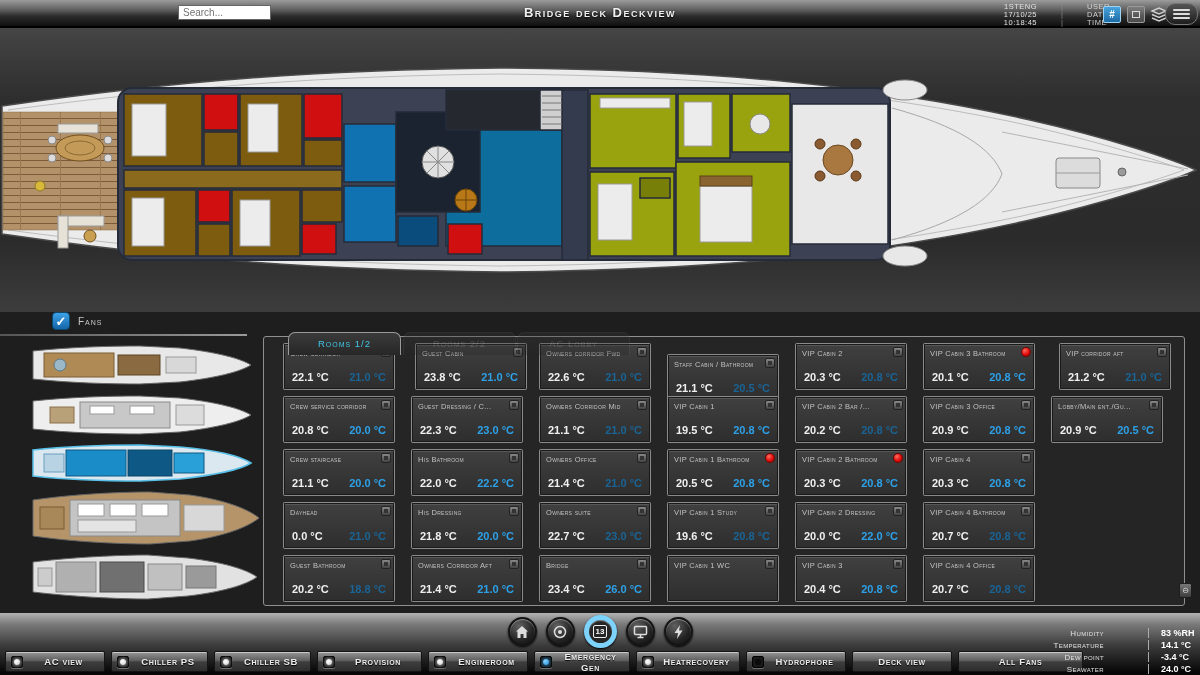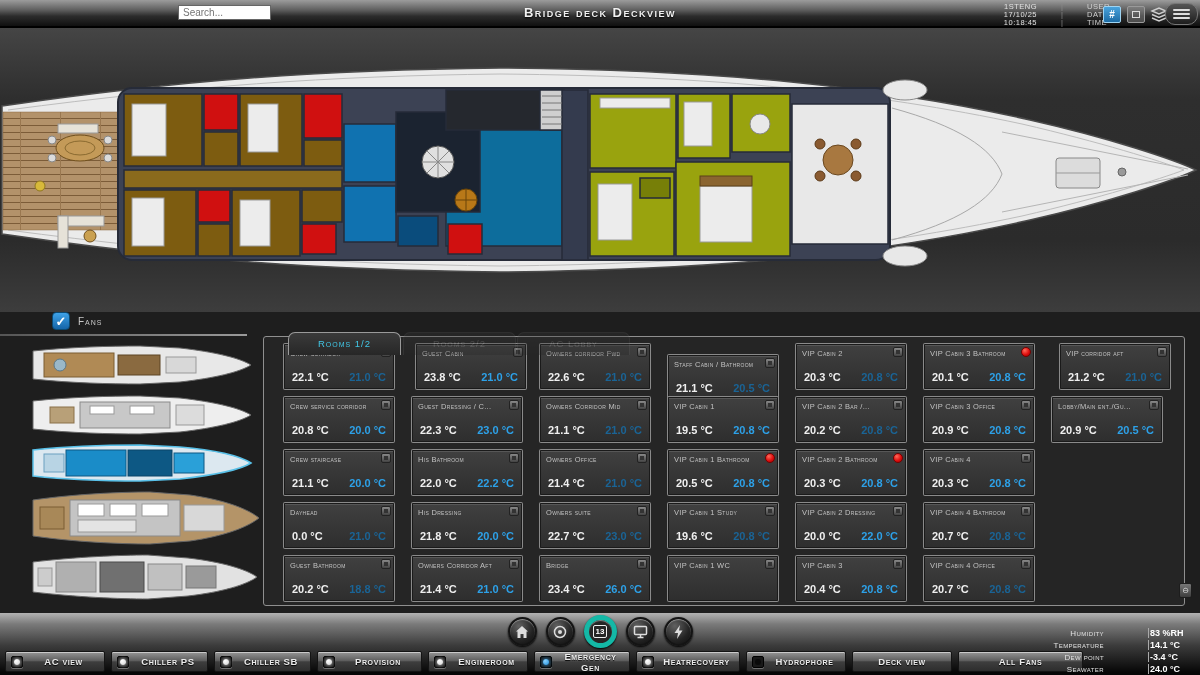--- a/index.html
+++ b/index.html
@@ -80,41 +80,41 @@
 
   
   .bottom-strip { position:absolute; left:0; top:613px; width:1200px; height:62px;
     background:linear-gradient(#b2b2b2,#7a7a7a 18%,#3c3c3c 52%,#060606 96%); }
   .dock { position:absolute; left:0; top:615px; width:1200px; display:flex;
     justify-content:center; align-items:center; gap:9px; }
   .dock-btn { width:29px; height:29px; border-radius:50%;
     background:radial-gradient(circle at 35% 28%, #616161, #232323 60%, #0d0d0d);
     border:2px solid #141414; box-shadow:inset 0 1px 1px rgba(255,255,255,.45), 0 1px 2px #000;
     display:flex; align-items:center; justify-content:center; color:#e2e2e2; }
-  .dock-btn.alarm { width:33px; height:33px; border:5px solid #14b8a6; background:#262626; }
+  .dock-btn.alarm { width:33px; height:33px; border:5px solid #7dd3fc; background:#262626; }
   .alarm-count { border:1px solid #eee; border-radius:2px; padding:1px 2px;
     font-size:8px; font-weight:bold; color:#fff; line-height:9px; }
 
   .toolbar { position:absolute; left:5px; top:651px; display:flex; gap:6px; }
   .tbtn { height:21px; background:linear-gradient(#969696,#5e5e5e 45%,#3e3e3e 52%,#2d2d2d);
     border:1px solid #141414; border-radius:2px; box-shadow:inset 0 1px 0 rgba(255,255,255,.5);
     display:flex; align-items:center; }
   .tbtn .led { width:12px; height:12px; margin-left:5px; background:#181818; border:1px solid #000;
     border-radius:2px; box-shadow:0 1px 0 rgba(255,255,255,.3); position:relative; }
   .tbtn .led::after { content:""; position:absolute; left:2px; top:2px; width:6px; height:6px; border-radius:50%; }
   .tbtn .led.on::after  { background:radial-gradient(circle at 35% 30%, #fff, #cfcfcf); box-shadow:0 0 4px #fff; }
   .tbtn .led.active::after { background:radial-gradient(circle at 35% 30%, #8ad2ff, #1e8fdd); box-shadow:0 0 4px #3ab0ff; }
   .tbtn .led.off::after { background:#0a0a0a; }
   .tbtn .lbl { flex:1; text-align:center; font-variant:small-caps; font-size:9.5px; font-weight:bold;
     letter-spacing:.6px; color:#ececec; text-shadow:0 1px 1px #000; padding:0 4px; }
 
   .env { position:absolute; right:4px; top:627px; }
   .env .erow { display:flex; height:12px; align-items:center; font-variant:small-caps;gap:39px; }
   .env .elab { width:62px; text-align:right; font-size:8px; letter-spacing:.4px; color:#e0e0e0; padding-right:5px; }
-  .env .eval { width:48px; border-left:1px solid #aaa; padding-left:1px;
+  .env .eval { width:48px; border-left:1px solid #aaa; padding-left:12px;
     font-size:9px; font-weight:bold; color:#fff; }
 </style>
 </head>
 <body>
 
 <div class="stage">
 
   <div class="topbar">
     <input class="search-input" placeholder="Search..." style="">
     <div class="app-title">Bridge deck Deckview</div>

